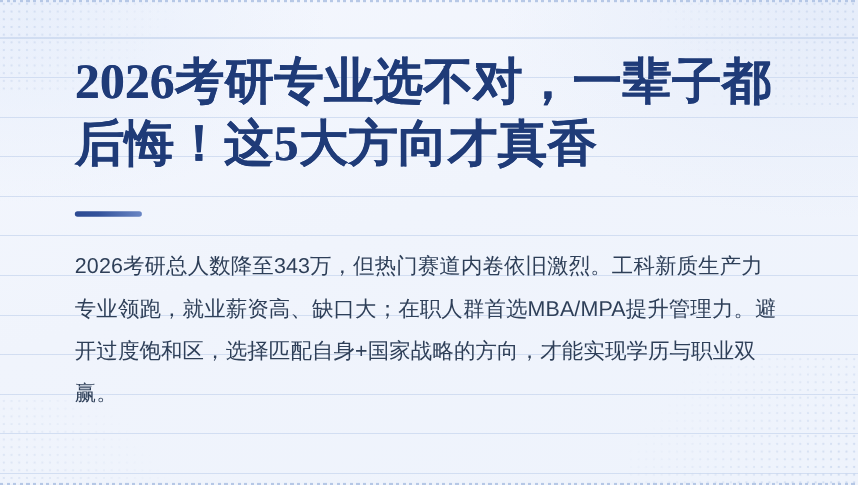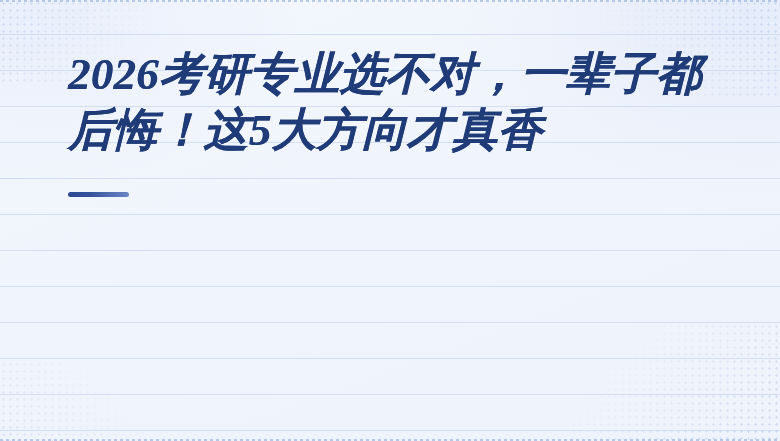--- a/index.html
+++ b/index.html
@@ -103,21 +103,20 @@
     margin: 0;
     padding-top: 46px;
     font-family: "Liberation Serif", "DejaVu Serif", serif;
     font-weight: 700;
     font-size: 45px;
     line-height: 56px;
     letter-spacing: 0.2px;
     color: #1f3b78;
     max-width: 650px;
     text-shadow: 0.35px 0 0 #1f3b78;
-    font-style: italic;
   }
 
   .accent-bar {
     margin-top: 34px;
     width: 61px;
     height: 5px;
     border-radius: 3px;
     background: linear-gradient(90deg, #2c4a92 0%, #33529b 35%, #6a86c4 100%);
   }
 
@@ -147,15 +146,16 @@
 
   <div class="edge-rule edge-top"></div>
   <div class="edge-rule edge-bottom"></div>
 
   <div class="content">
 
     <h1 class="headline">2026考研专业选不对，一辈子都后悔！这5大方向才真香</h1>
 
     <div class="accent-bar"></div>
 
+    <p class="body-copy">2026考研总人数降至343万，但热门赛道内卷依旧激烈。工科新质生产力专业领跑，就业薪资高、缺口大；在职人群首选MBA/MPA提升管理力。避开过度饱和区，选择匹配自身+国家战略的方向，才能实现学历与职业双赢。</p>
 
   </div>
 </div>
 
 </body></html>

